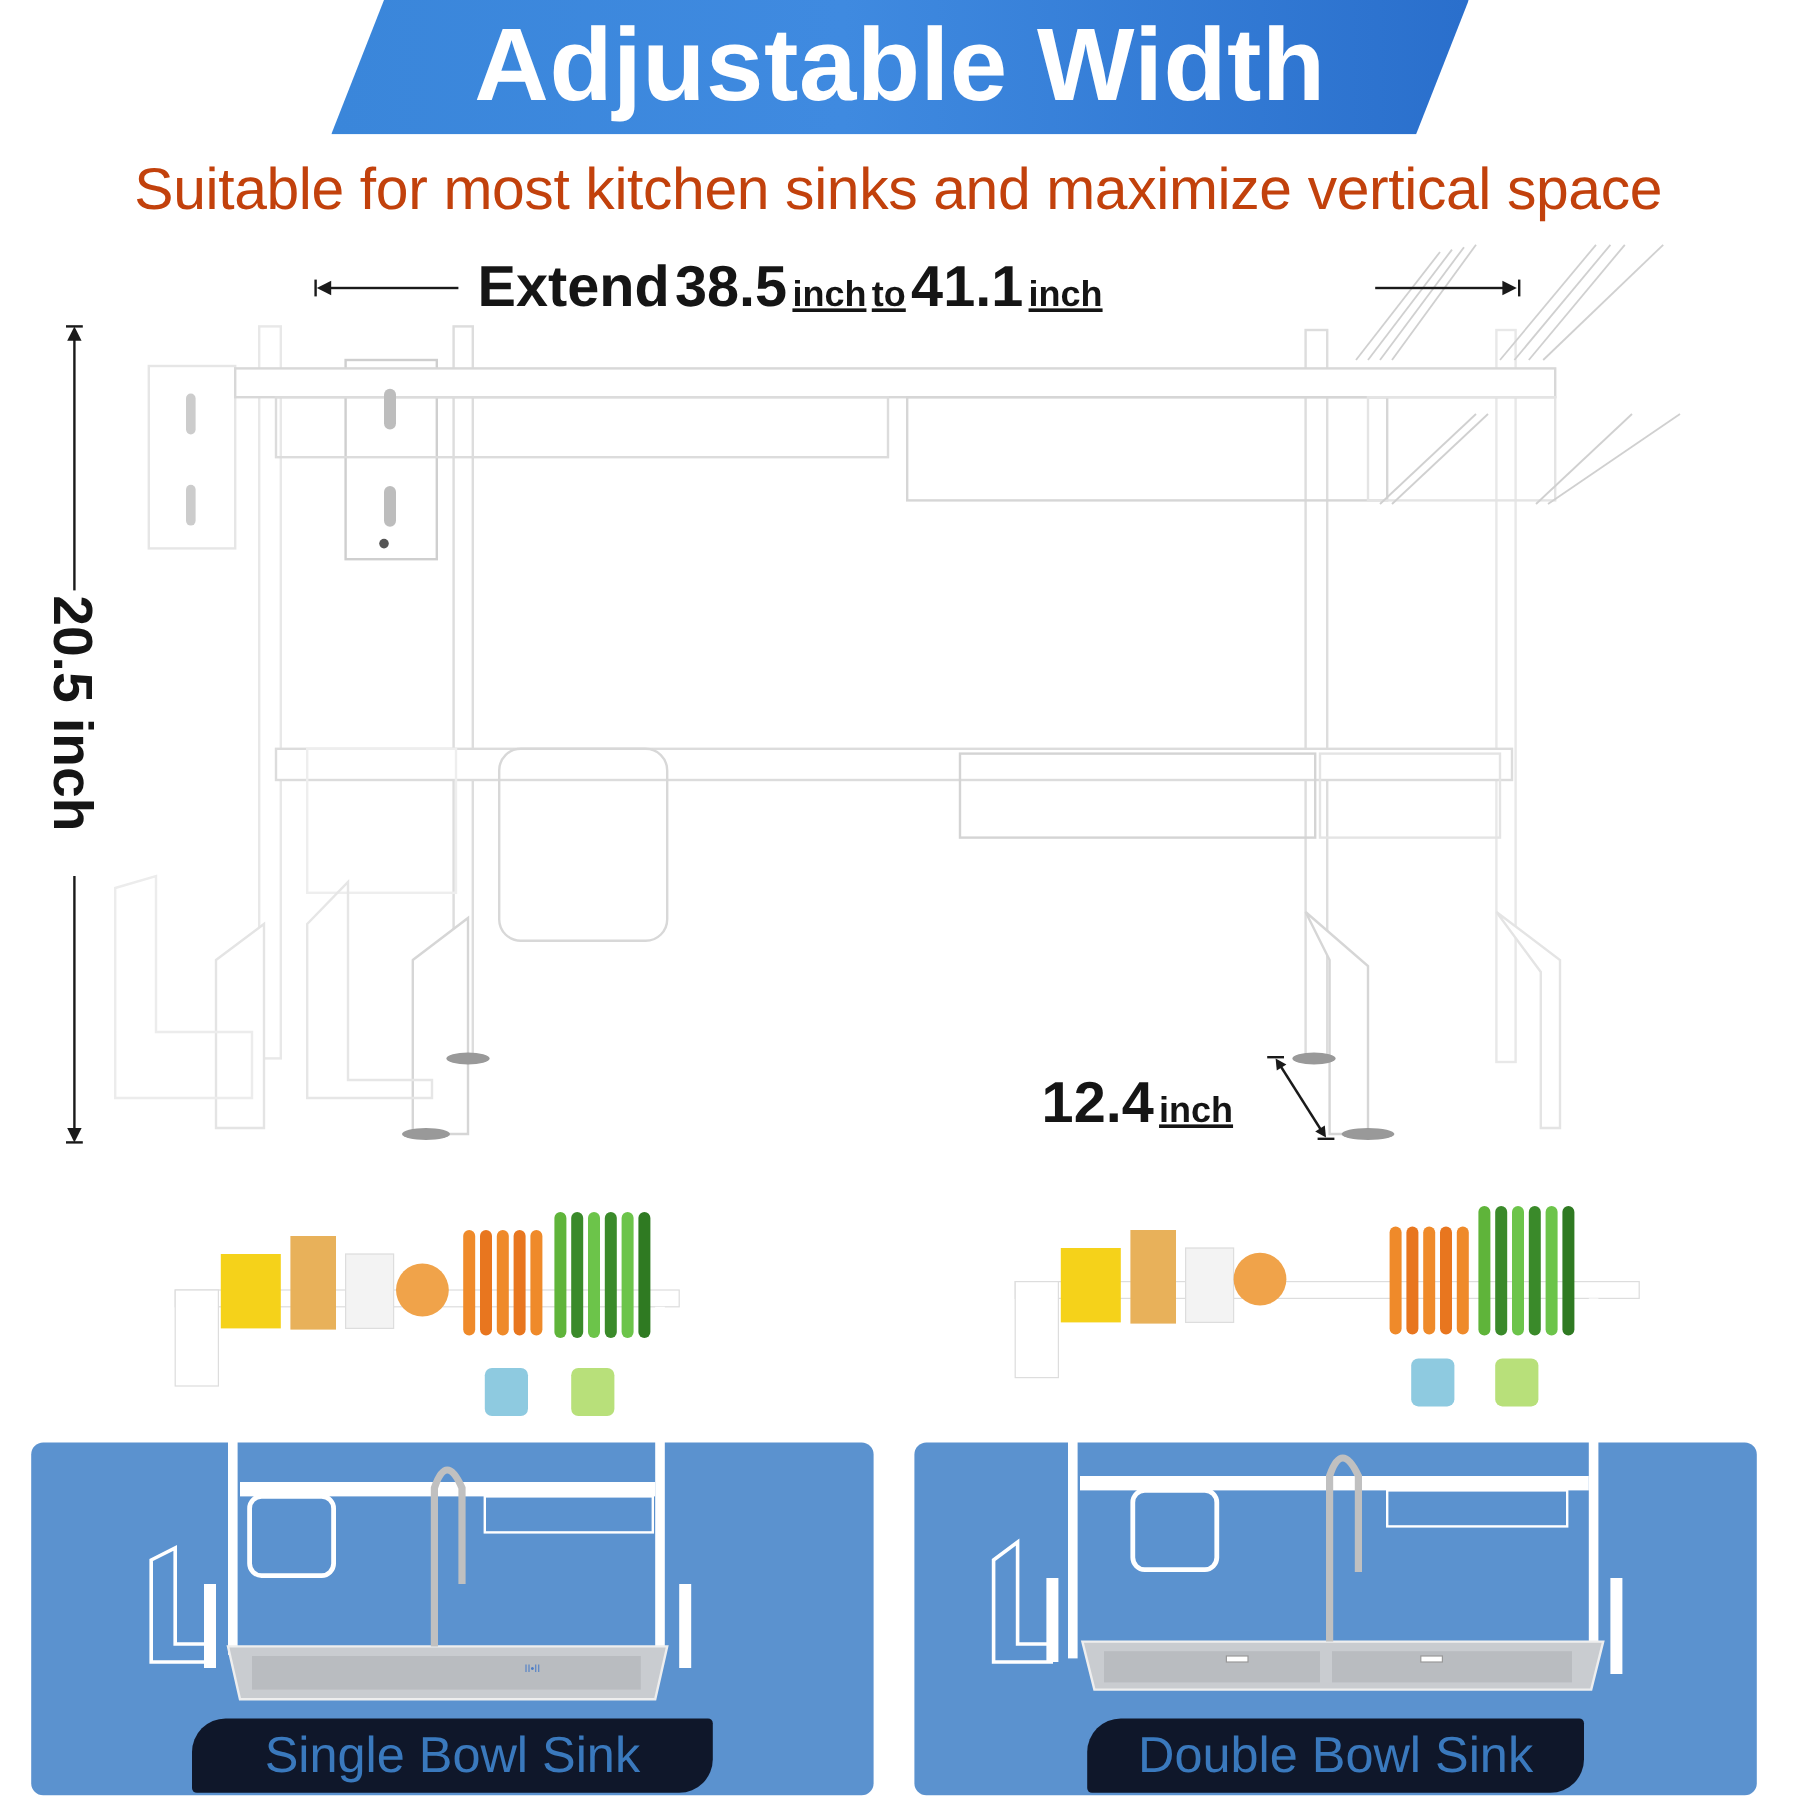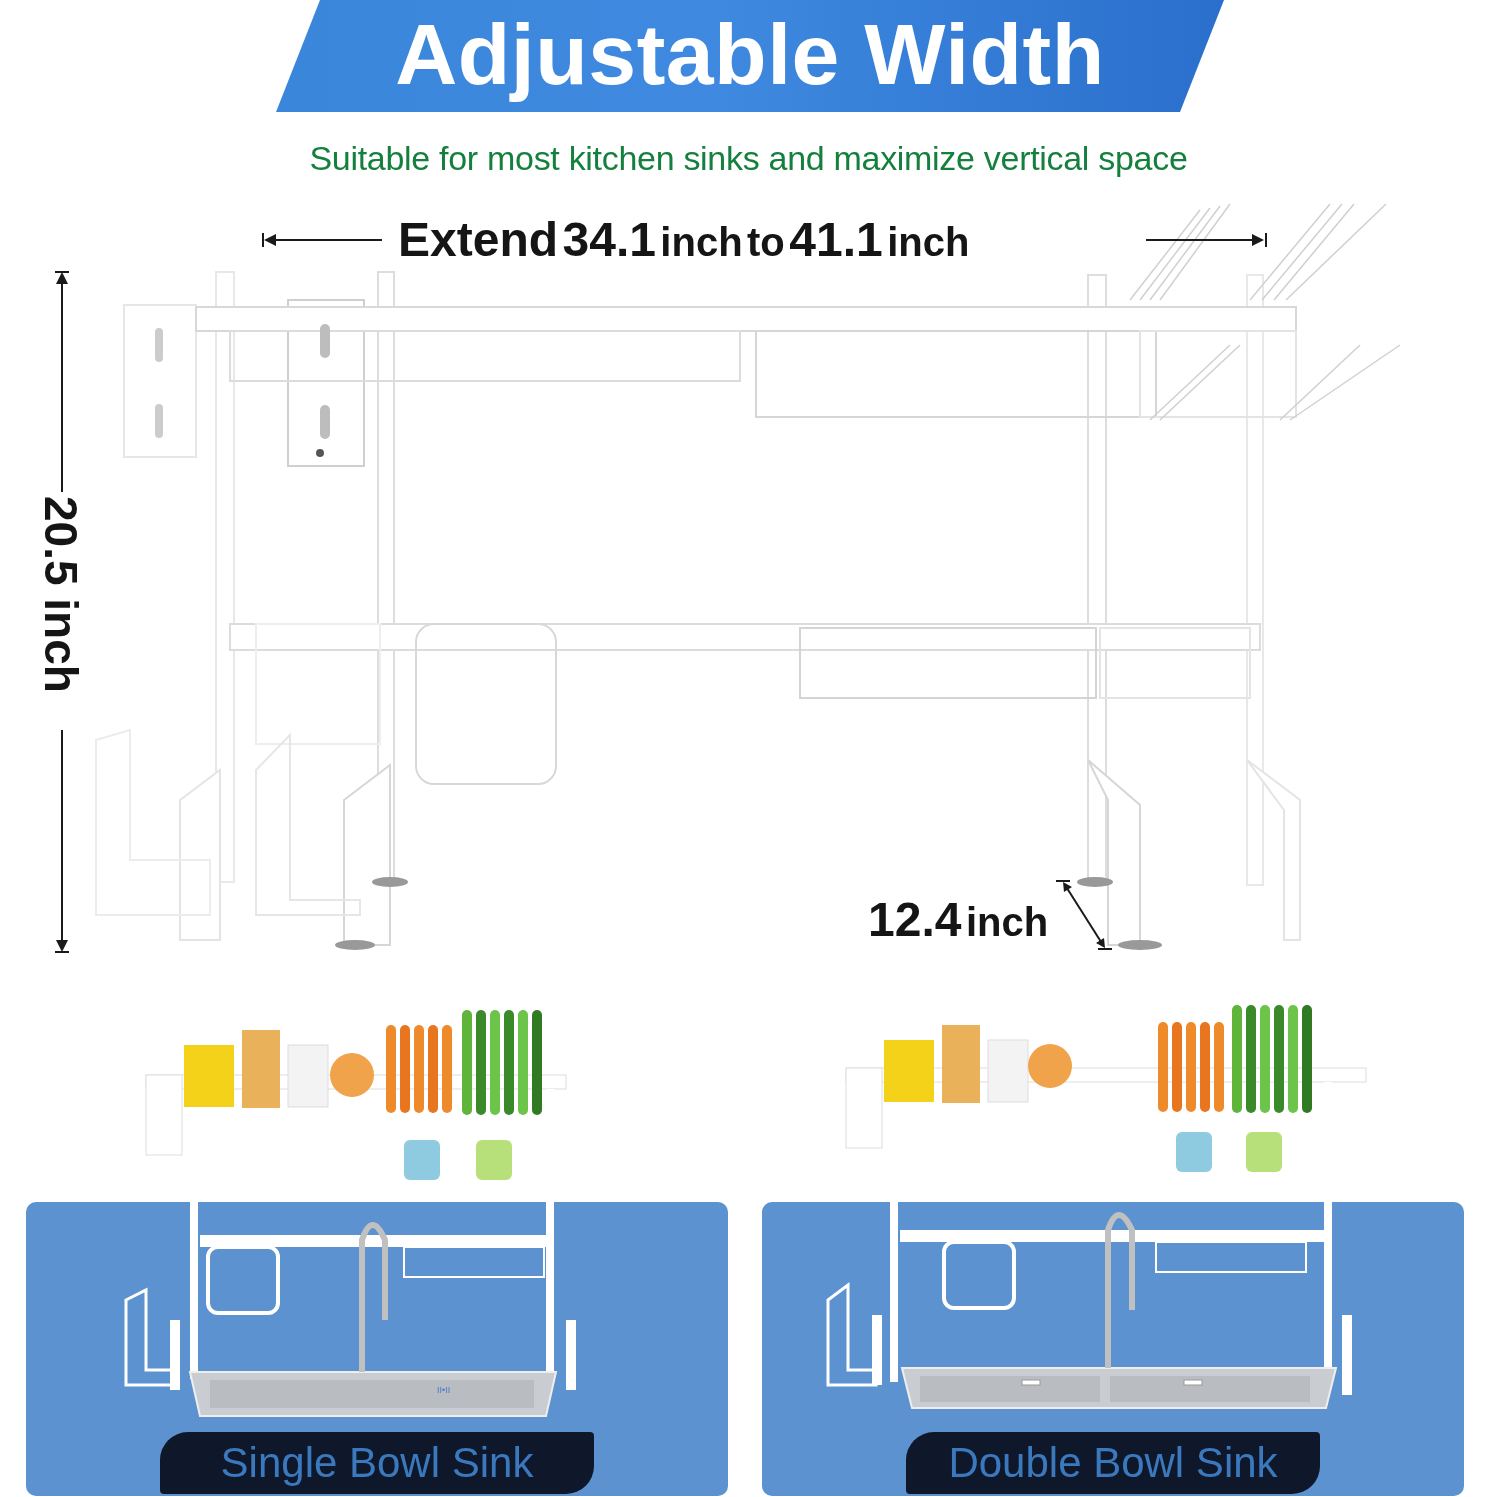--- a/index.html
+++ b/index.html
@@ -11,35 +11,35 @@
     background: linear-gradient(90deg, #3a86da 0%, #3f8ae0 45%, #2a6fcc 100%);
     clip-path: polygon(44px 0, 948px 0, 904px 112px, 0 112px);
   }
   .banner-title {
     position: absolute; left: 276px; top: 6px; width: 948px; text-align: center;
     color: #fff; font-weight: 700; font-size: 86px; letter-spacing: 0.5px; line-height: 96px;
     font-family: "Liberation Sans", sans-serif;
   }
   .subtitle {
     position: absolute; left: 0; top: 128px; width: 1497px; text-align: center;
-    font-size: 34px; line-height: 60px; color: #15803d;
+    font-size: 49px; line-height: 60px; color: #c2410c;
     font-family: "Liberation Sans", sans-serif; letter-spacing: -0.3px;
   }
 
   
   .dim-h-line { position: absolute; height: 2px; background: #1a1a1a; }
   .arrow-l { position: absolute; width: 0; height: 0; border-top: 6px solid transparent; border-bottom: 6px solid transparent; border-right: 12px solid #1a1a1a; }
   .arrow-r { position: absolute; width: 0; height: 0; border-top: 6px solid transparent; border-bottom: 6px solid transparent; border-left: 12px solid #1a1a1a; }
   .arrow-u { position: absolute; width: 0; height: 0; border-left: 6px solid transparent; border-right: 6px solid transparent; border-bottom: 12px solid #1a1a1a; }
   .arrow-d { position: absolute; width: 0; height: 0; border-left: 6px solid transparent; border-right: 6px solid transparent; border-top: 12px solid #1a1a1a; }
   .tick-v { position: absolute; width: 2px; height: 14px; background: #1a1a1a; }
   .tick-h { position: absolute; width: 14px; height: 2px; background: #1a1a1a; }
   .dim-label { position: absolute; font-weight: 700; color: #151515; white-space: nowrap; font-family: "Liberation Sans", sans-serif; }
   .dim-label .big { font-size: 48px; }
-  .dim-label .small { font-size: 40px; }
+  .dim-label .small { font-size: 30px; text-decoration: underline; }
   .dim-v-line { position: absolute; width: 2px; background: #1a1a1a; }
   .dim-vertical-label {
     position: absolute; left: 35px; top: 496px; width: 52px; height: 222px;
     writing-mode: vertical-rl; font-weight: 700; font-size: 46px; color: #151515;
     line-height: 52px; white-space: nowrap;
   }
 
   
   .rack { position: absolute; left: 0; top: 0; width: 1497px; height: 980px; }
 
@@ -126,21 +126,21 @@
     <rect x="320" y="405" width="10" height="34" rx="5" fill="#bdbdbd"></rect>
     <circle cx="320" cy="453" r="4" fill="#555"></circle>
   </g>
 </svg>
 
 <div class="tick-v" style="left:262px; top:233px;"></div>
 <div class="arrow-l" style="left:264px; top:234px;"></div>
 <div class="dim-h-line" style="left:270px; top:239px; width:112px;"></div>
 <div class="dim-label" style="left:398px; top:212px;">
   <span class="big">Extend</span>
-  <span class="big">34.1</span>
+  <span class="big">38.5</span>
   <span class="small">inch</span>
   <span class="small">to</span>
   <span class="big">41.1</span>
   <span class="small">inch</span>
 </div>
 <div class="dim-h-line" style="left:1146px; top:239px; width:112px;"></div>
 <div class="arrow-r" style="left:1252px; top:234px;"></div>
 <div class="tick-v" style="left:1265px; top:233px;"></div>
 
 <div class="tick-h" style="left:55px; top:271px;"></div>

